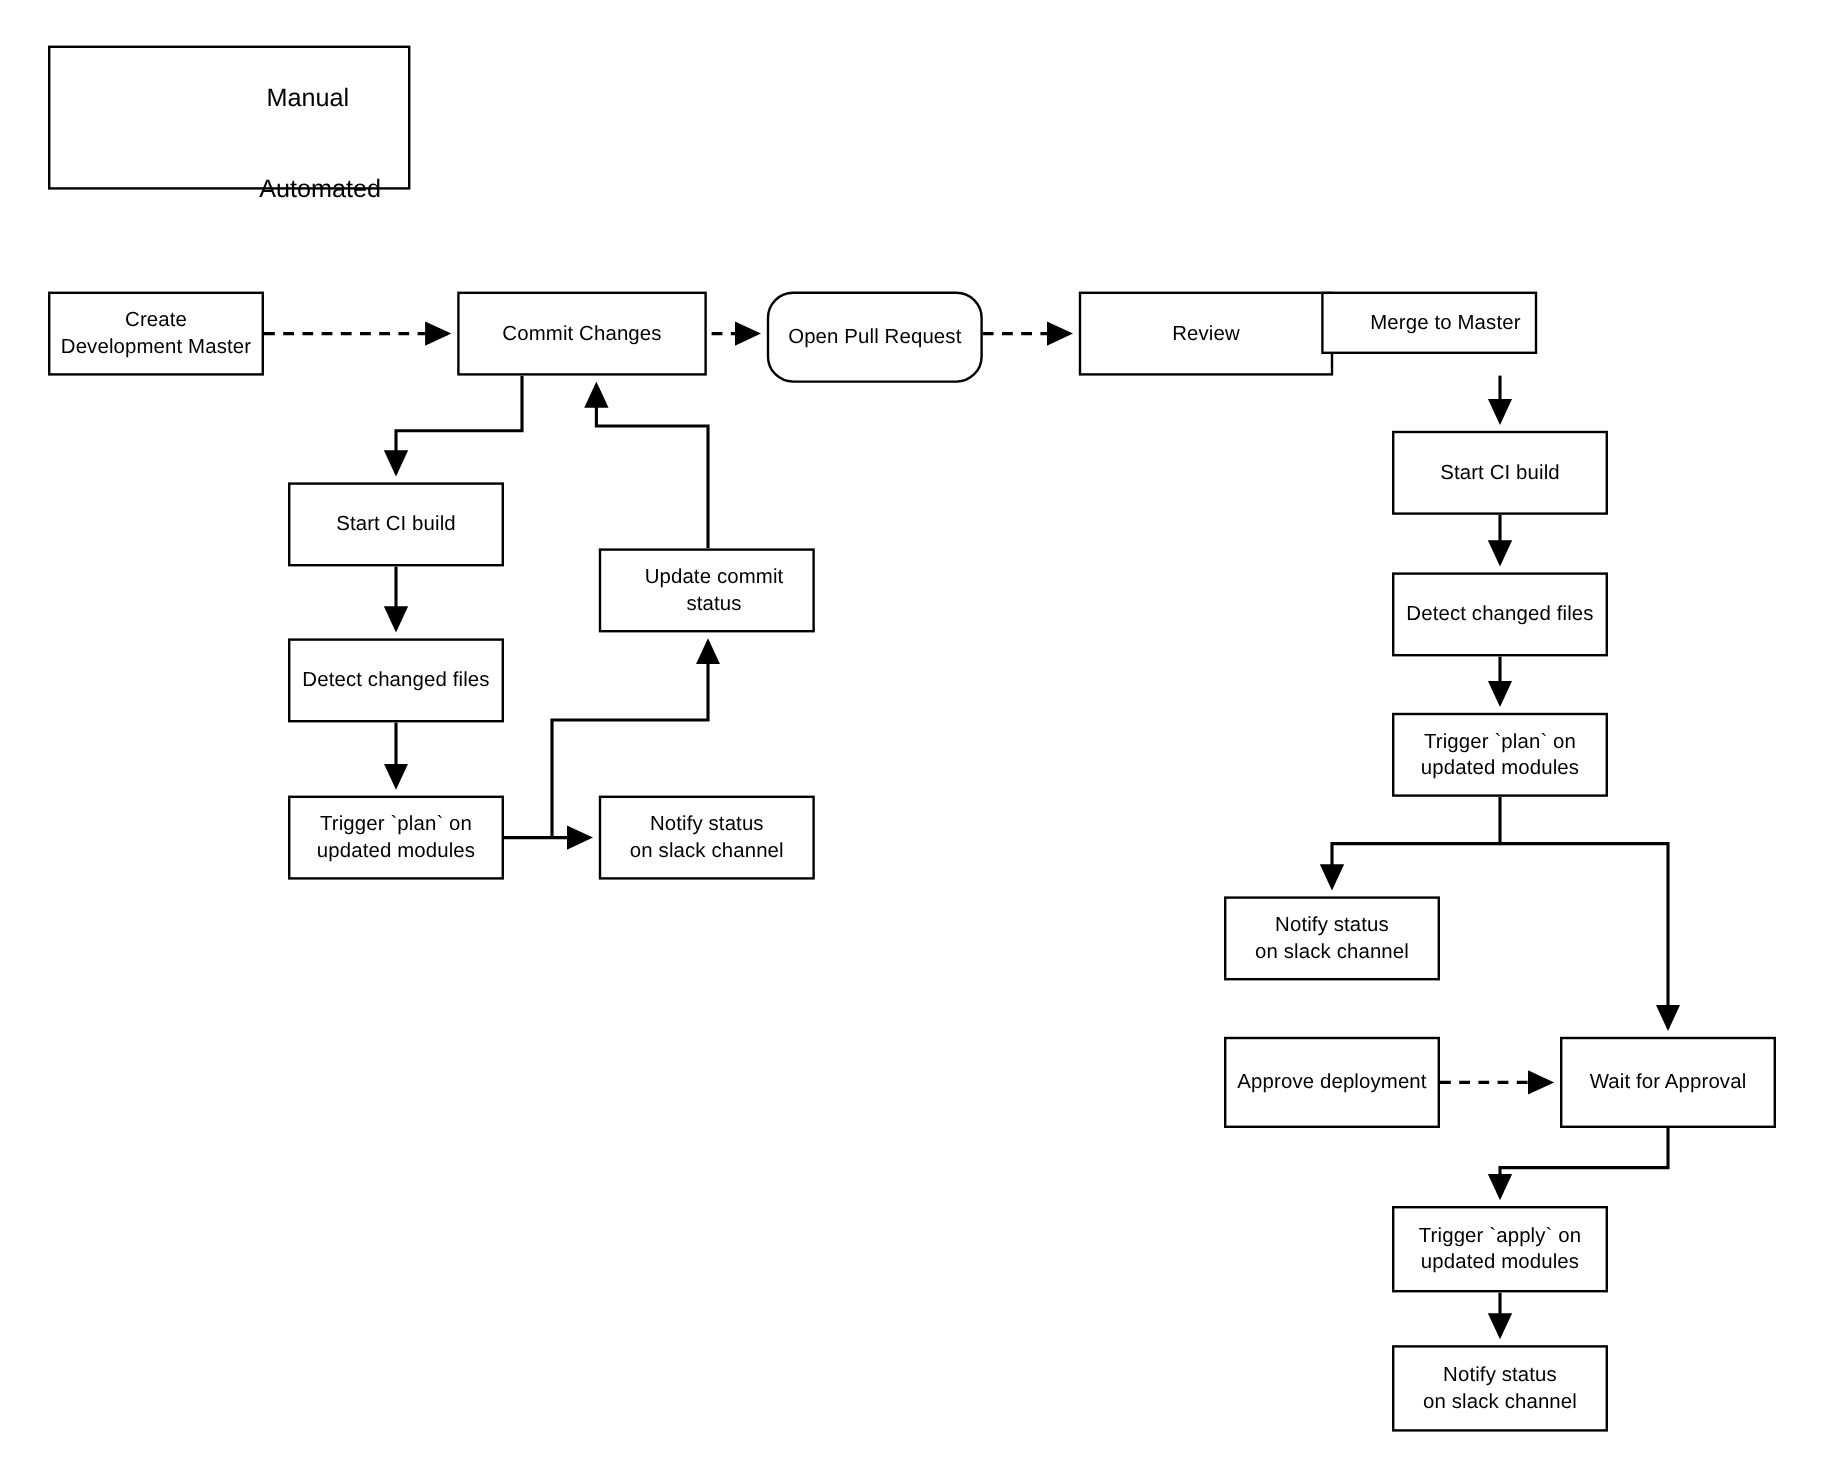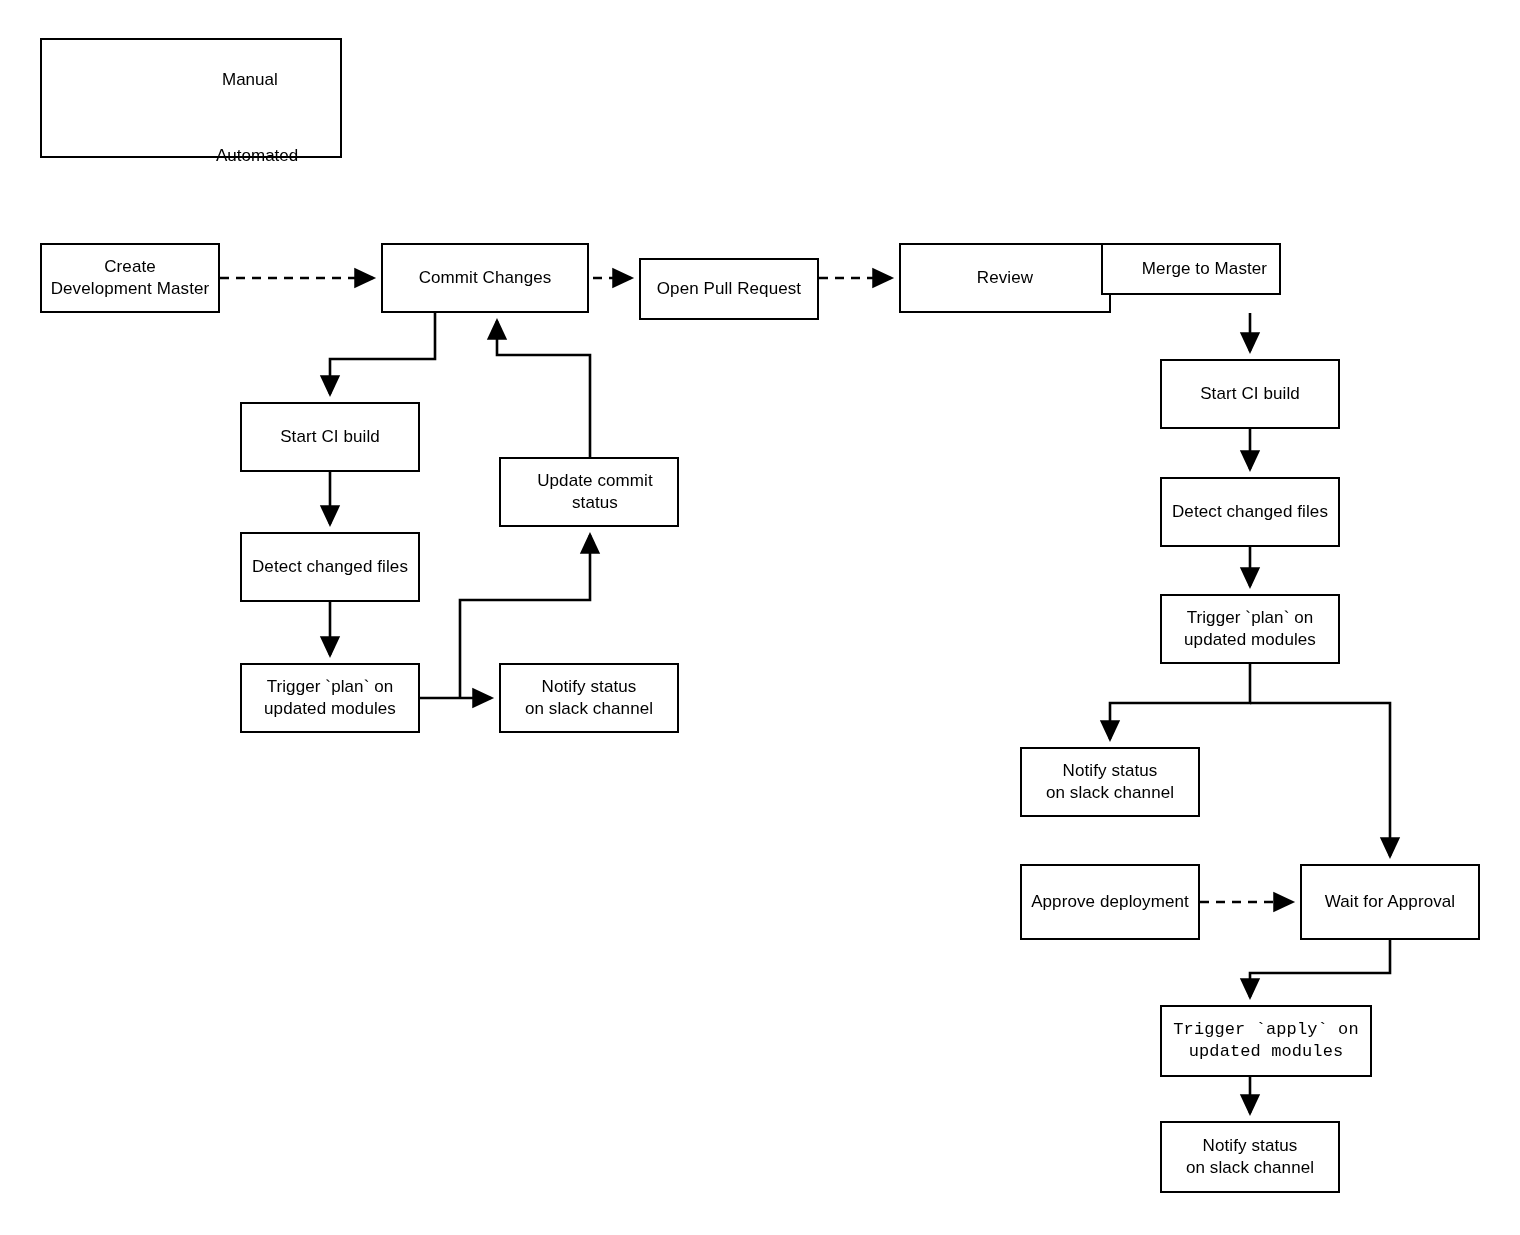--- a/index.html
+++ b/index.html
@@ -39,21 +39,21 @@
   }
   .legend-box{
     position:absolute;
     box-sizing:border-box;
     border:2px solid #000000;
     background:#ffffff;
   }
   .legend-label{
     position:absolute;
     color:#000000;
-    font-size:17px;
+    font-size:21px;
     white-space:nowrap;
   }
 </style>
 </head>
 <body>
 
 <div id="canvas">
 
   <svg id="wires" viewBox="0 0 1520 1235" xmlns="http://www.w3.org/2000/svg">
     <defs>
@@ -88,38 +88,38 @@
   <div class="legend-box" style="left:40px; top:38px; width:302px; height:120px;"></div>
 
   <div class="legend-label" style="left:222px; top:70px;">Manual</div>
 
   <div class="legend-label" style="left:216px; top:134px;margin-top:12px;">Automated</div>
 
   <div id="node-layer">
       <div class="node" style="left: 40px; top: 243px; width: 180px; height: 70px;">Create
 Development Master</div>
       <div class="node" style="left: 381px; top: 243px; width: 208px; height: 70px;">Commit Changes</div>
-      <div class="node" style="left: 639px; top: 258px; width: 180px; height: 62px;">Open Pull Request</div>
+      <div class="node" style="left: 639px; top: 243px; width: 180px; height: 76px; border-radius: 22px;">Open Pull Request</div>
       <div class="node" style="left: 899px; top: 243px; width: 212px; height: 70px;">Review</div>
       <div class="node" style="left: 1101px; top: 243px; width: 180px; height: 52px; padding-left: 27px;">Merge to Master</div>
       <div class="node" style="left: 240px; top: 402px; width: 180px; height: 70px;">Start CI build</div>
       <div class="node" style="left: 240px; top: 532px; width: 180px; height: 70px;">Detect changed files</div>
       <div class="node" style="left: 240px; top: 663px; width: 180px; height: 70px;">Trigger `plan` on
 updated modules</div>
       <div class="node" style="left: 499px; top: 457px; width: 180px; height: 70px; padding-left: 12px;">Update commit
 status</div>
       <div class="node" style="left: 499px; top: 663px; width: 180px; height: 70px;">Notify status
 on slack channel</div>
       <div class="node" style="left: 1160px; top: 359px; width: 180px; height: 70px;">Start CI build</div>
       <div class="node" style="left: 1160px; top: 477px; width: 180px; height: 70px;">Detect changed files</div>
       <div class="node" style="left: 1160px; top: 594px; width: 180px; height: 70px;">Trigger `plan` on
 updated modules</div>
       <div class="node" style="left: 1020px; top: 747px; width: 180px; height: 70px;">Notify status
 on slack channel</div>
       <div class="node" style="left: 1020px; top: 864px; width: 180px; height: 76px;">Approve deployment</div>
       <div class="node" style="left: 1300px; top: 864px; width: 180px; height: 76px;">Wait for Approval</div>
-      <div class="node" style="left: 1160px; top: 1005px; width: 212px; height: 72px; font-family: Liberation Mono, monospace;">Trigger `apply` on
+      <div class="node" style="left: 1160px; top: 1005px; width: 180px; height: 72px;">Trigger `apply` on
 updated modules</div>
       <div class="node" style="left: 1160px; top: 1121px; width: 180px; height: 72px;">Notify status
 on slack channel</div>
     </div>
 
 </div>
 
 </body></html>

